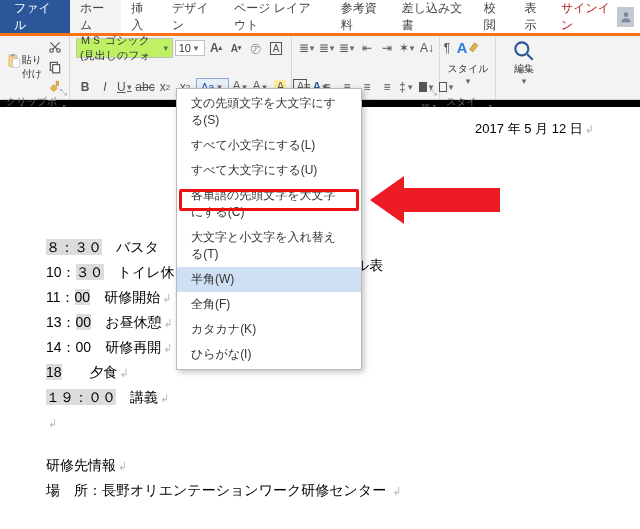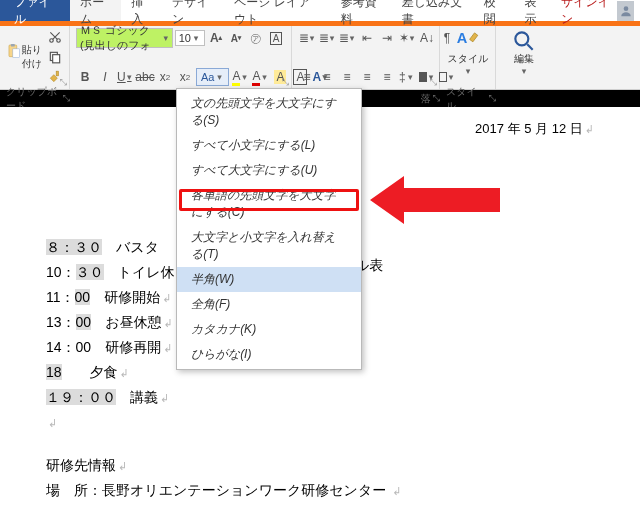--- a/index.html
+++ b/index.html
@@ -1,19 +1,19 @@
 <!DOCTYPE html>
 <html><head>
 <meta charset="utf-8">
 <style>
   * { margin: 0; padding: 0; box-sizing: border-box; font-family: "Meiryo UI", "MS Gothic", sans-serif; }
   body { width: 640px; height: 529px; background: #fff; font-size: 12px; color: #333; overflow: hidden; position: relative; }
 
   
-  .tabbar { height: 26px; background: #fff; display: flex; align-items: stretch; border-bottom: 5px solid #f97316; }
+  .tabbar { height: 36px; background: #fff; display: flex; align-items: stretch; border-bottom: 3px solid #f97316; }
   .file-tab { background: #2b579a; color: #fff; padding: 0 14px; display: flex; align-items: center; font-size: 12px; }
   .tab { padding: 0 10px; display: flex; align-items: center; color: #444; cursor: pointer; }
   .tab.active { background: #f3f3f3; }
   .signin { margin-left: auto; padding: 0 6px; display: flex; align-items: center; color: #b91c1c; }
   .avatar { width: 20px; height: 20px; background: #c3c9d0; margin-left: 4px; display:flex; align-items:center; justify-content:center; }
   .avatar svg { width:14px; height:14px; }
 
   
   .ribbon { height: 64px; background: #f3f3f3; border-bottom: 1px solid #cfcfcf; display: flex; }
   .group { border-right: 1px solid #d9d9d9; padding: 2px 6px 2px 6px; display:flex; flex-direction:column; justify-content:space-between; position:relative;}
@@ -37,21 +37,21 @@
   
   .doc { position: absolute; left:0; right:0; top:107px; bottom:0; background:#fff; padding: 12px 46px 0 46px; font-family:"MS Mincho","MS Gothic",serif; font-size:14px; line-height:1.5; color:#000;}
   .date { text-align:right; margin-bottom:24px; font-size:13px;}
   .sched-line{ margin:4px 0; font-size:14px; }
   .hl { background:#dcdcdc; }
   .ret { color:#b9b9b9; font-size:11px; margin-left:2px;}
   .info { margin-top:22px; }
 
   
   .menu { position:absolute; left:176px; top:88px; width:186px; background:#fff; border:1px solid #b9b9b9; box-shadow:2px 2px 6px rgba(0,0,0,.25); font-size:12px; z-index:10; padding:2px 0;}
-  .menu-item{ padding:4px 14px; color:#333; cursor:default;font-style:italic;}
+  .menu-item{ padding:4px 14px; color:#333; cursor:default;}
   .menu-item.hover{ background:#cfe0f4;}
   .menu-sel{ position:absolute; left:179px; top:189px; width:180px; height:22px; border:3px solid #e11; z-index:11; pointer-events:none; border-radius:2px;}
 
   
   .arrow { position:absolute; left:370px; top:172px; width:130px; height:56px; z-index:12; pointer-events:none;}
   .arrow svg{width:100%;height:100%;}
 
   .mask{position:absolute;left:355px;top:148px;color:#000;font-size:14px;}
 </style>
 </head>

